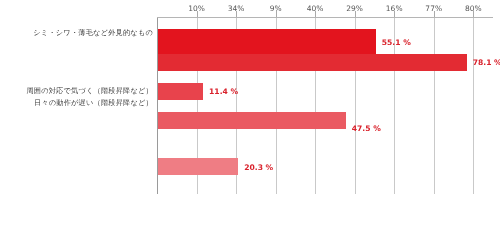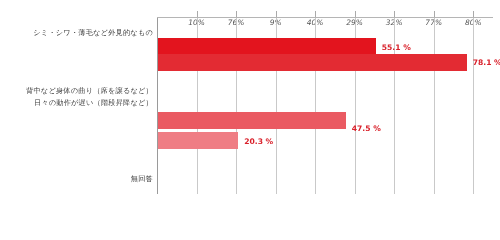--- a/index.html
+++ b/index.html
@@ -71,26 +71,25 @@
   
   #tick-labels {
     position: absolute;
     left: 157px;
     top: 0;
     width: 336px;
     height: 18px;
   }
   .tick-label {
     position: absolute;
-    top: 18px;
+    top: 4px;
     transform: translateX(-50%);
     font-size: 7.5px;
     color: #555555;
     white-space: nowrap;
-    font-style: italic;
   }
   .tick-mark {
     position: absolute;
     top: 11px;
     width: 1px;
     height: 6px;
     background: #aaaaaa;
   }
 
   
@@ -116,66 +115,69 @@
   }
 </style>
 </head>
 <body>
 
 <div id="chart-root">
 
   <div id="tick-labels">
       <div class="tick-label" style="left: 39.5294px;">10%</div>
       <div class="tick-mark" style="left: 39.5294px;"></div>
-      <div class="tick-label" style="left: 79.0588px;">76%</div>
+      <div class="tick-label" style="left: 79.0588px;">34%</div>
       <div class="tick-mark" style="left: 79.0588px;"></div>
       <div class="tick-label" style="left: 118.588px;">9%</div>
       <div class="tick-mark" style="left: 118.588px;"></div>
       <div class="tick-label" style="left: 158.118px;">40%</div>
       <div class="tick-mark" style="left: 158.118px;"></div>
       <div class="tick-label" style="left: 197.647px;">29%</div>
       <div class="tick-mark" style="left: 197.647px;"></div>
-      <div class="tick-label" style="left: 237.176px;">32%</div>
+      <div class="tick-label" style="left: 237.176px;">16%</div>
       <div class="tick-mark" style="left: 237.176px;"></div>
       <div class="tick-label" style="left: 276.706px;">77%</div>
       <div class="tick-mark" style="left: 276.706px;"></div>
       <div class="tick-label" style="left: 316.235px;">80%</div>
       <div class="tick-mark" style="left: 316.235px;"></div>
     </div>
   <div id="top-axis-line"></div>
 
   <div id="category-axis">
       <div class="cat-label" style="top: 9.66667px;">シミ・シワ・薄毛など外見的なもの</div>
-      <div class="cat-label" style="top: 68.3333px;">背中など身体の曲り（席を譲るなど）</div>
+      <div class="cat-label" style="top: 68.3333px;">周囲の対応で気づく（階段昇降など）</div>
       <div class="cat-label" style="top: 80px; padding-left: 28px;">日々の動作が遅い（階段昇降など）</div>
-      <div class="cat-label" style="top: 156.333px;">無回答</div>
     </div>
 
   <div id="plot-area">
     <div id="value-axis-line"></div>
   <div class="gridline" style="left: 39.5294px;"></div>
       <div class="gridline" style="left: 79.0588px;"></div>
       <div class="gridline" style="left: 118.588px;"></div>
       <div class="gridline" style="left: 158.118px;"></div>
       <div class="gridline" style="left: 197.647px;"></div>
       <div class="gridline" style="left: 237.176px;"></div>
       <div class="gridline" style="left: 276.706px;"></div>
       <div class="gridline" style="left: 316.235px;"></div>
-      <div class="bar-row" style="top: 20px; height: 17px;">
+      <div class="bar-row" style="top: 11px; height: 25px;">
         <div class="bar" style="width: 217.807px; background: rgb(227, 20, 30);"></div>
         <div class="bar-value" style="left: 224.807px; color: rgb(217, 32, 42);">55.1 %</div>
       </div>
       <div class="bar-row" style="top: 35.5px; height: 17px;">
         <div class="bar" style="width: 308.725px; background: rgb(227, 43, 51);"></div>
         <div class="bar-value" style="left: 315.725px; color: rgb(217, 32, 42);">78.1 %</div>
       </div>
+      <div class="bar-row" style="top: 64.8333px; height: 17px;">
+        <div class="bar" style="width: 45.0635px; background: rgb(232, 67, 76);"></div>
+        <div class="bar-value" style="left: 52.0635px; color: rgb(217, 32, 42);">11.4 %</div>
+      </div>
       <div class="bar-row" style="top: 94.1667px; height: 17px;">
         <div class="bar" style="width: 187.765px; background: rgb(234, 90, 98);"></div>
         <div class="bar-value" style="left: 194.765px; color: rgb(217, 32, 42); margin-top: 7px;">47.5 %</div>
       </div>
-      <div class="bar-row" style="top: 114px; height: 17px; padding-left: 7px;">
+      <div class="bar-row" style="top: 140px; height: 17px; padding-left: 7px;">
         <div class="bar" style="width: 80.2447px; background: rgb(239, 125, 132);"></div>
         <div class="bar-value" style="left: 87.2447px; color: rgb(217, 32, 42);">20.3 %</div>
       </div>
       <div class="bar-row" style="top: 152.833px; height: 17px;"></div>
     </div>
 
 </div>
 
 </body></html>

